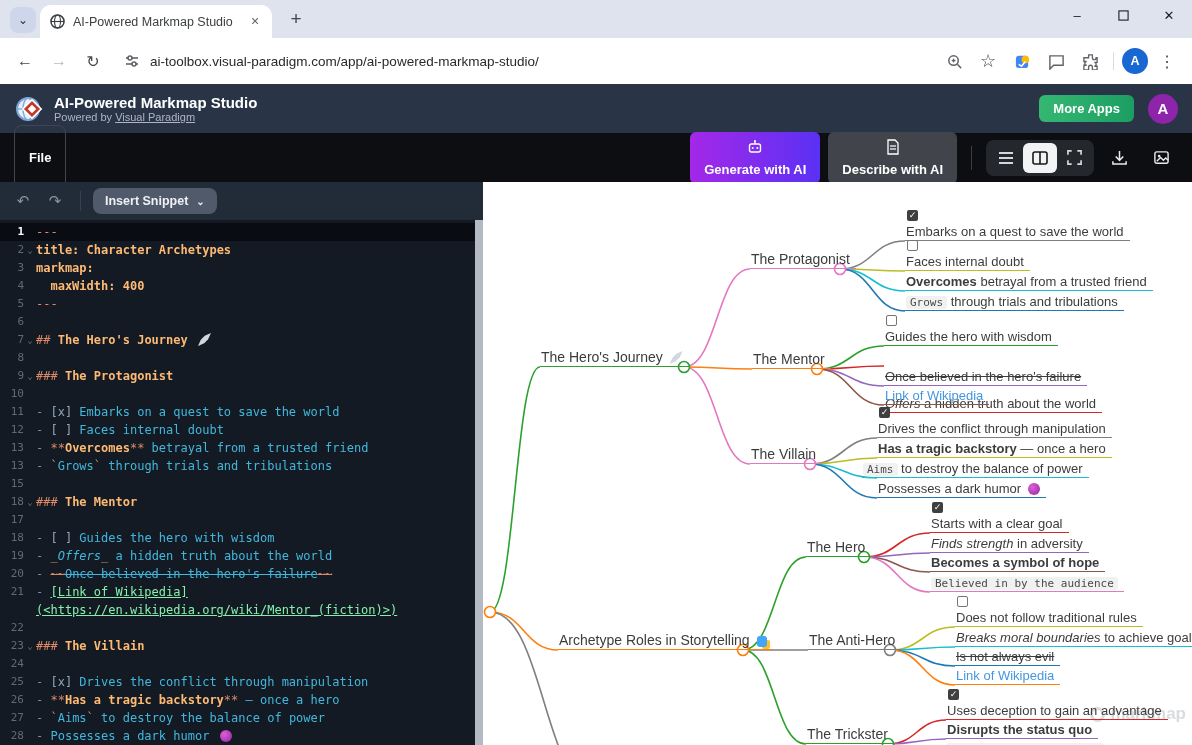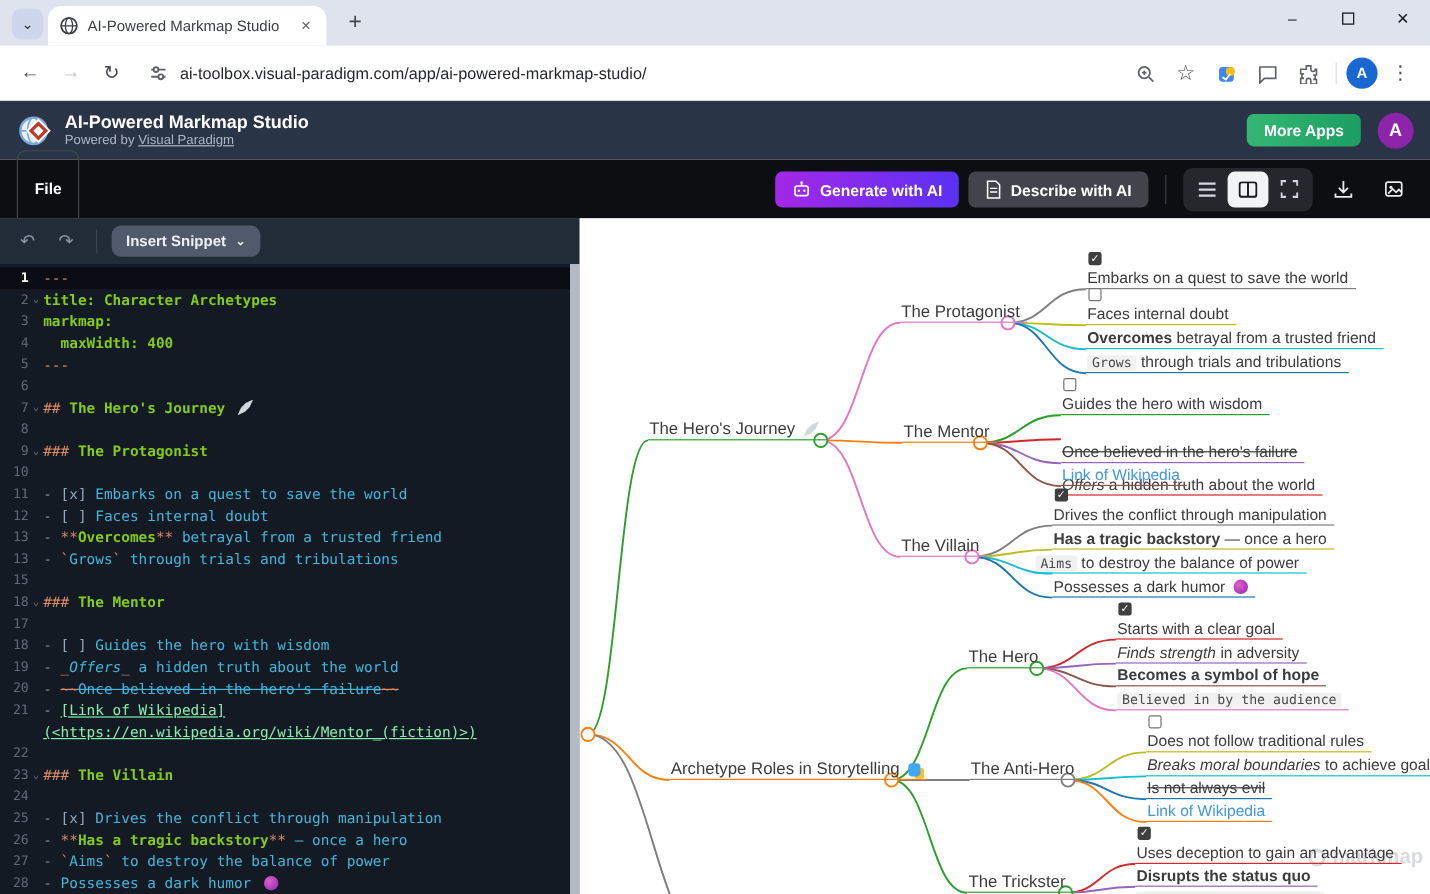--- a/index.html
+++ b/index.html
@@ -38,22 +38,22 @@
   .moreapps { background:linear-gradient(90deg,#35b773,#1c9e63); color:#fff; font-size:13px; font-weight:bold;
     padding:6px 14px; border-radius:6px; border:none; margin-right:14px; cursor:pointer; }
   .avatarP { width:30px; height:30px; border-radius:50%; background:#8e24aa; color:#fff; font-weight:bold;
     font-size:15px; display:flex; align-items:center; justify-content:center; }
 
   
   .menubar { height:49px; background:#0d0e11; display:flex; align-items:center; padding:0 14px; gap:8px; }
   .filebtn { background:none; border:1px solid #41464e; border-radius:8px; color:#fff; font-size:13px;
     font-weight:bold; padding:24px 14px; cursor:pointer; }
   .mb-spacer { flex:1; }
-  .aibtn { display:flex; align-items:flex-end; gap:7px; border:none; border-radius:6px; color:#fff;
-    font-size:13px; font-weight:bold; padding:7px 14px; cursor:pointer; }
+  .aibtn { display:flex; align-items:center; gap:7px; border:none; border-radius:6px; color:#fff;
+    font-size:13px; font-weight:bold; padding:7px 14px; cursor:pointer;flex-direction:column; }
   .gen { background:linear-gradient(90deg,#a428e8,#5a31f4); }
   .desc { background:#41454b; }
   .mb-sep { width:1px; height:24px; background:#3a3e44; margin:0 6px; }
   .viewgroup { background:#24272c; border-radius:8px; display:flex; padding:3px; }
   .vbtn { width:34px; height:30px; display:flex; align-items:center; justify-content:center; border-radius:6px; color:#d4d8de; }
   .vbtn.active { background:#f2f3f5; color:#17181a; }
   .toolic { width:34px; height:30px; display:flex; align-items:center; justify-content:center; color:#e8eaed; }
 
   
   .main { display:flex; height:563px; }
@@ -67,21 +67,21 @@
     font-family:"DejaVu Sans Mono", monospace; font-size:12px; padding-top:3px; }
   .crow { display:flex; height:18px; line-height:18px; white-space:pre; }
   .crow.cur { background:#090d13; }
   .gut { width:24px; flex:none; text-align:right; color:#5f6a79; font-size:11px; }
   .gut.cur { color:#fff; font-weight:bold; }
   .fold { width:12px; flex:none; color:#6b7685; font-size:9px; text-align:center; }
   .ctext { padding-left:0; }
   .t-o  { color:#dd8a66; }
   .t-os { color:#dd8a66; text-decoration:line-through; }
   .t-c  { color:#41b7dc; }
-  .t-cb { color:#84cc16; font-weight:bold; }
+  .t-cb { color:#fdba74; font-weight:bold; }
   .t-ci { color:#41b7dc; font-style:italic; }
   .t-cs { color:#41b7dc; text-decoration:line-through; }
   .t-d  { color:#7b8ba1; }
   .t-d2 { color:#8fa8c0; }
   .t-g  { color:#86efac; text-decoration:underline; }
   .resizer { position:absolute; top:38px; bottom:0; right:0; width:8px; background:#b4bac4; cursor:col-resize; }
 
   
   .map { position:relative; width:709px; background:#fff; overflow:hidden; }
   .map svg { position:absolute; left:0; top:0; }

